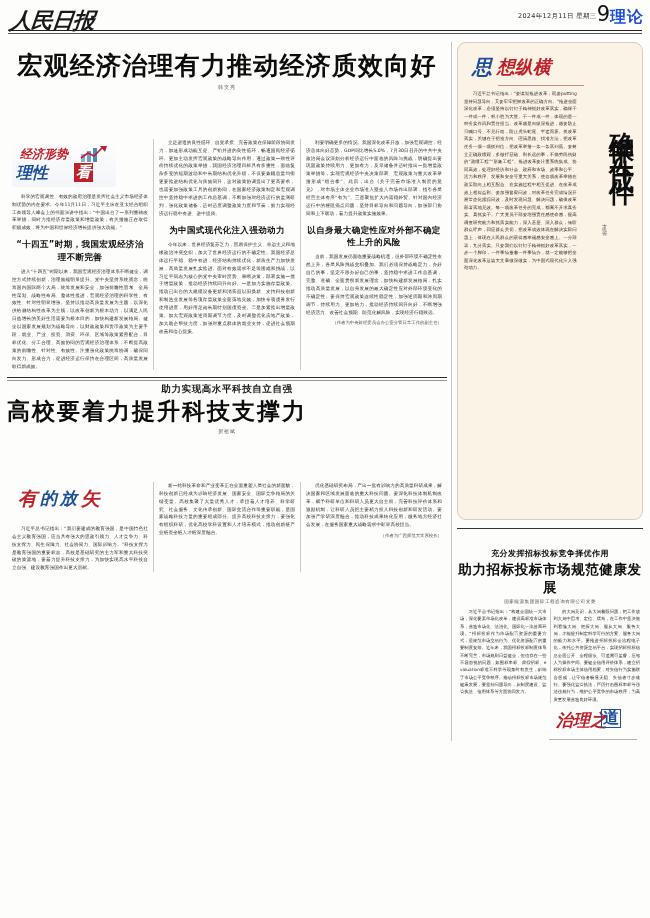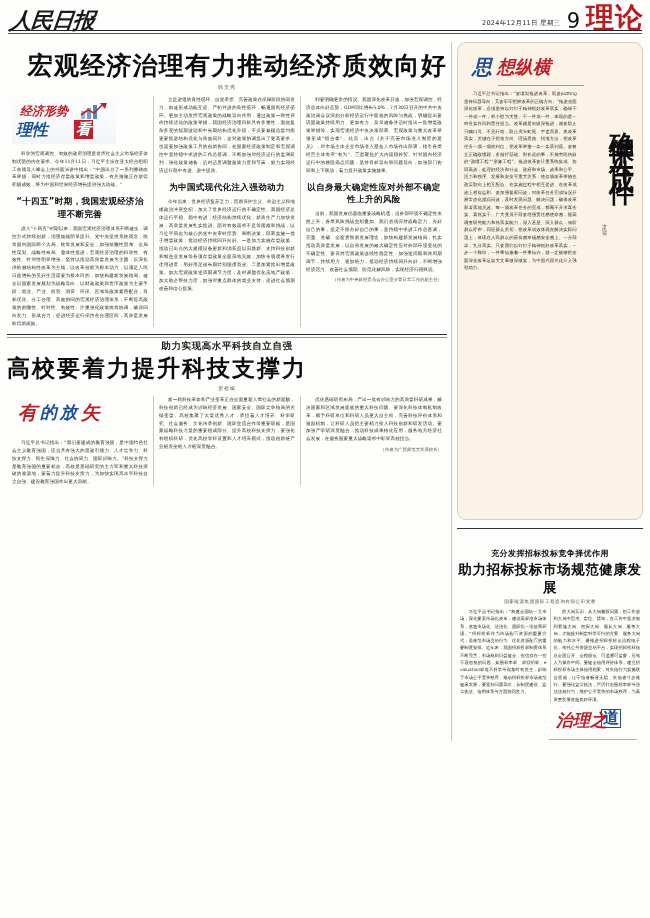--- a/index.html
+++ b/index.html
@@ -37,41 +37,40 @@
     color: #1a1a1a;
     letter-spacing: -1px;
     transform: skewX(-6deg);
   }
   .masthead-right {
     position: absolute;
     right: 6px;
     top: 4px;
     display: flex;
     align-items: flex-end;
-    gap: 6px;
     margin-left: 40px;
   }
   .masthead-date {
     font-size: 6.5px;
     color: #2b2b2b;
     letter-spacing: 0.3px;
     padding-bottom: 4px;
     white-space: nowrap;
   }
   .masthead-pageno {
     font-family: "DejaVu Sans", sans-serif;
     font-size: 21px;
     font-weight: normal;
     color: #111;
     line-height: 1;
   }
   .masthead-section {
-    font-size: 28px;
-    font-weight: bold;
-    color: #b91c1c;
+    font-size: 16px;
+    font-weight: bold;
+    color: #1d4ed8;
     line-height: 1;
     letter-spacing: 1px;
   }
   .masthead-rule {
     position: absolute;
     left: 8px;
     right: 8px;
     top: 30px;
     height: 0;
     border-top: 1.6px solid #222;
@@ -101,21 +100,21 @@
     width: 192px;
     position: relative;
     margin-left: 4px;
     box-sizing: border-box;
     border-left: 0.8px solid #c9c4bb;
     padding-left: 5px;
   }
 
   
   .lead-headline {
-    text-align: right;
+    text-align: center;
     font-family: "DejaVu Sans", "Liberation Sans", sans-serif;
     font-weight: bold;
     font-size: 25px;
     letter-spacing: 1.2px;
     color: #0d0d0d;
     margin: 10px 0 3px 0;
     line-height: 1.15;
   }
   .byline-center {
     text-align: center;
@@ -146,20 +145,21 @@
   
   .cols3 {
     display: flex;
     gap: 0;
   }
   .col {
     flex: 1;
     padding: 0 5px;
     box-sizing: border-box;
     position: relative;
+    margin-top: 43px;
   }
   .col + .col {
     border-left: 0.6px solid #cdc8c0;
   }
   .ctext {
     font-size: 4.6px;
     line-height: 1.72;
     color: #2a2a2a;
     text-align: justify;
     text-justify: inter-character;

